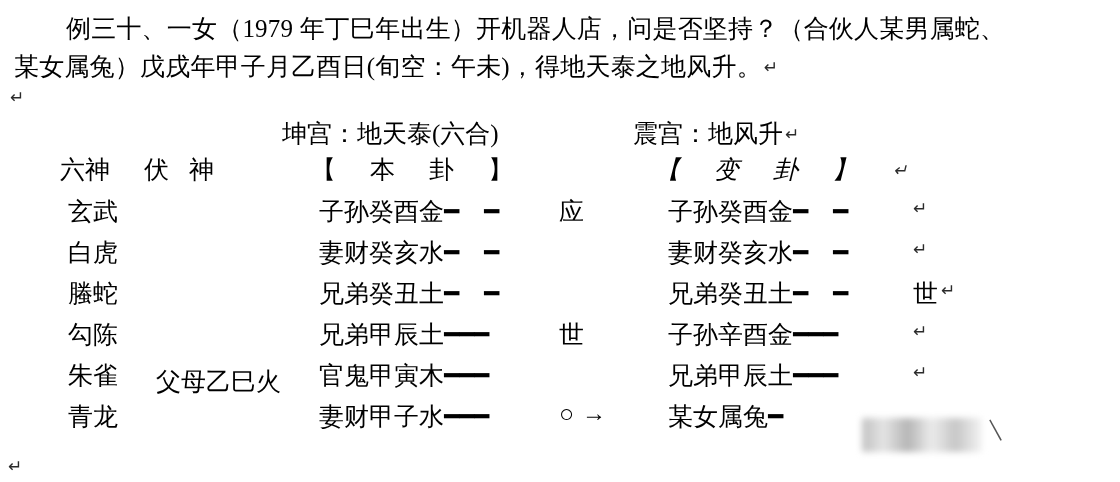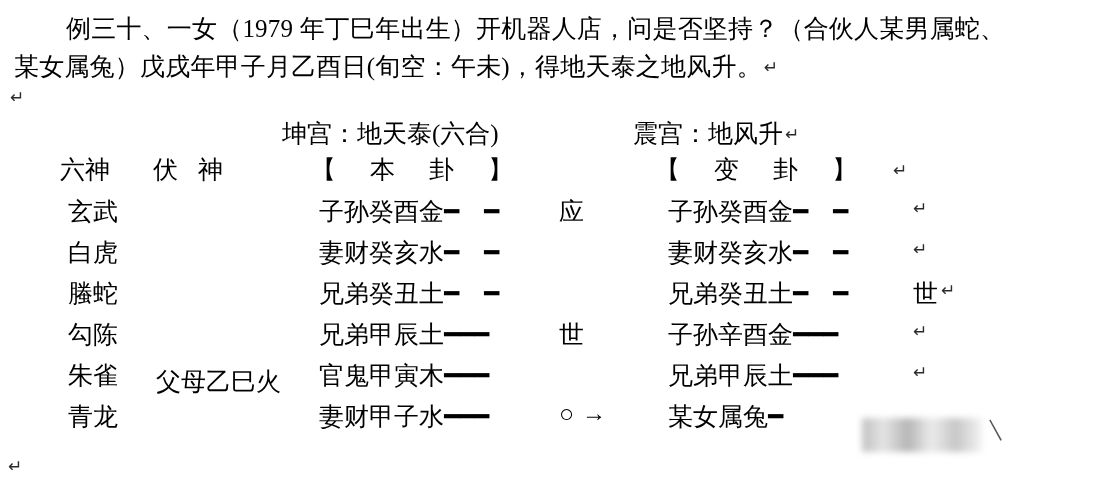--- a/index.html
+++ b/index.html
@@ -69,34 +69,35 @@
     height: 40px;
     font-size: 25px;
   }
   .col-header .c-shen {
     position: absolute;
     left: 60px;
     top: 0;
   }
   .col-header .c-fushen {
     position: absolute;
-    left: 153px;
+    left: 144px;
     top: 0;
     letter-spacing: 20px;
     text-align: center;
   }
   .col-header .c-ben {
     position: absolute;
     left: 311px;
     top: 0;
   }
   .col-header .c-bian {
     position: absolute;
     left: 655px;
     top: 0;
+    font-style: italic;
   }
   .spaced3 {
     letter-spacing: 34px;
   }
   
   .rows {
     position: relative;
     margin-top: 2px;
     padding-left: 8px;
   }

